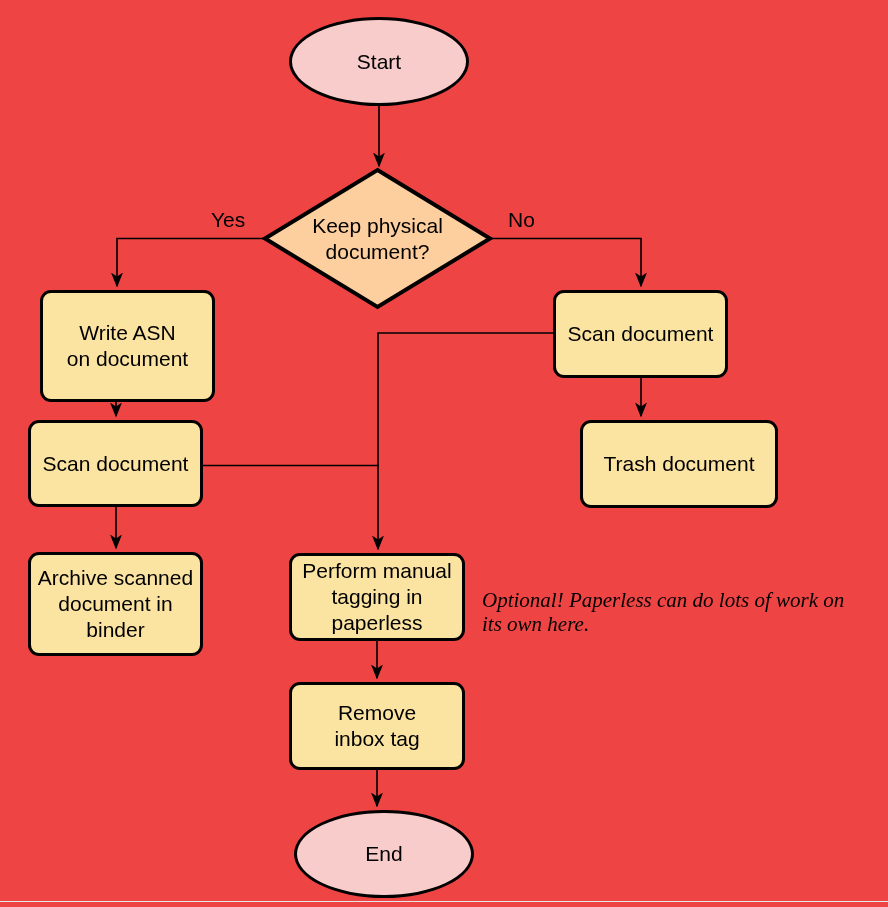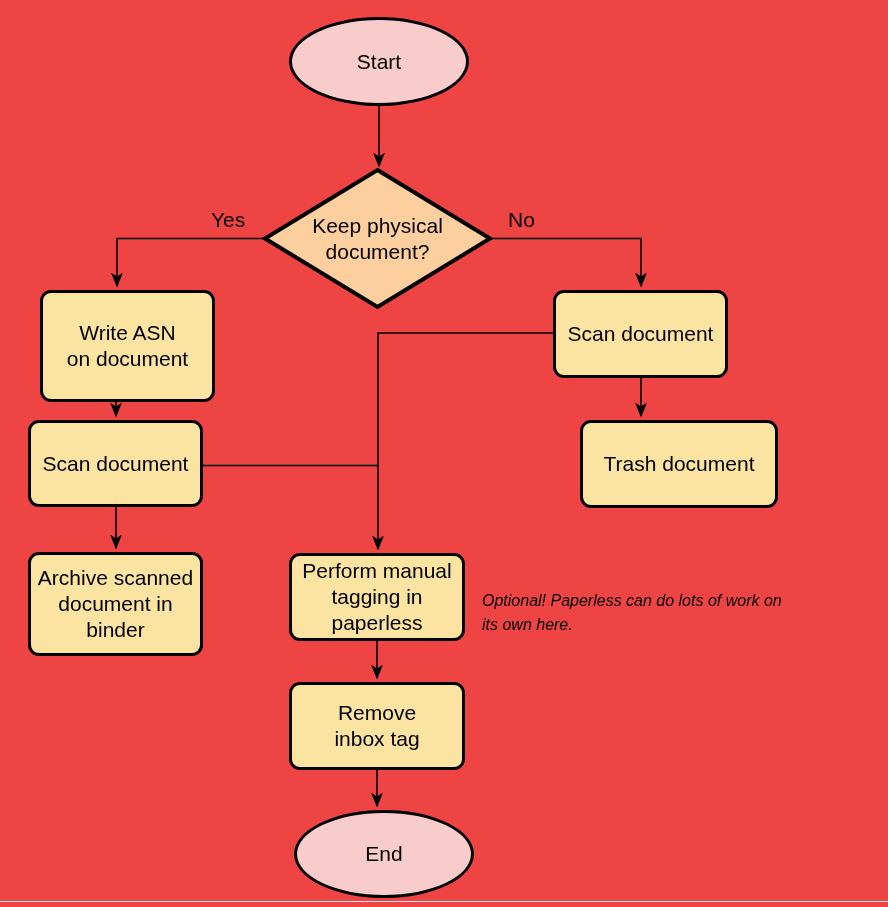--- a/index.html
+++ b/index.html
@@ -59,25 +59,26 @@
     position: absolute;
     color: var(--text, #000);
     font-size: 21px;
     line-height: 22px;
   }
   .annotation {
     position: absolute;
     left: 482px;
     top: 589px;
     width: 400px;
-    font-size: 16px;
+    font-size: 21px;
     font-style: italic;
     line-height: 23.5px;
     color: var(--text, #000);
     white-space: pre-line;
+    font-family: Liberation Serif, serif;
   }
   .divider {
     position: absolute;
     left: 0;
     top: 901px;
     width: 888px;
     height: 1px;
     background: var(--page_divider, #e4e7e9);
   }
   

